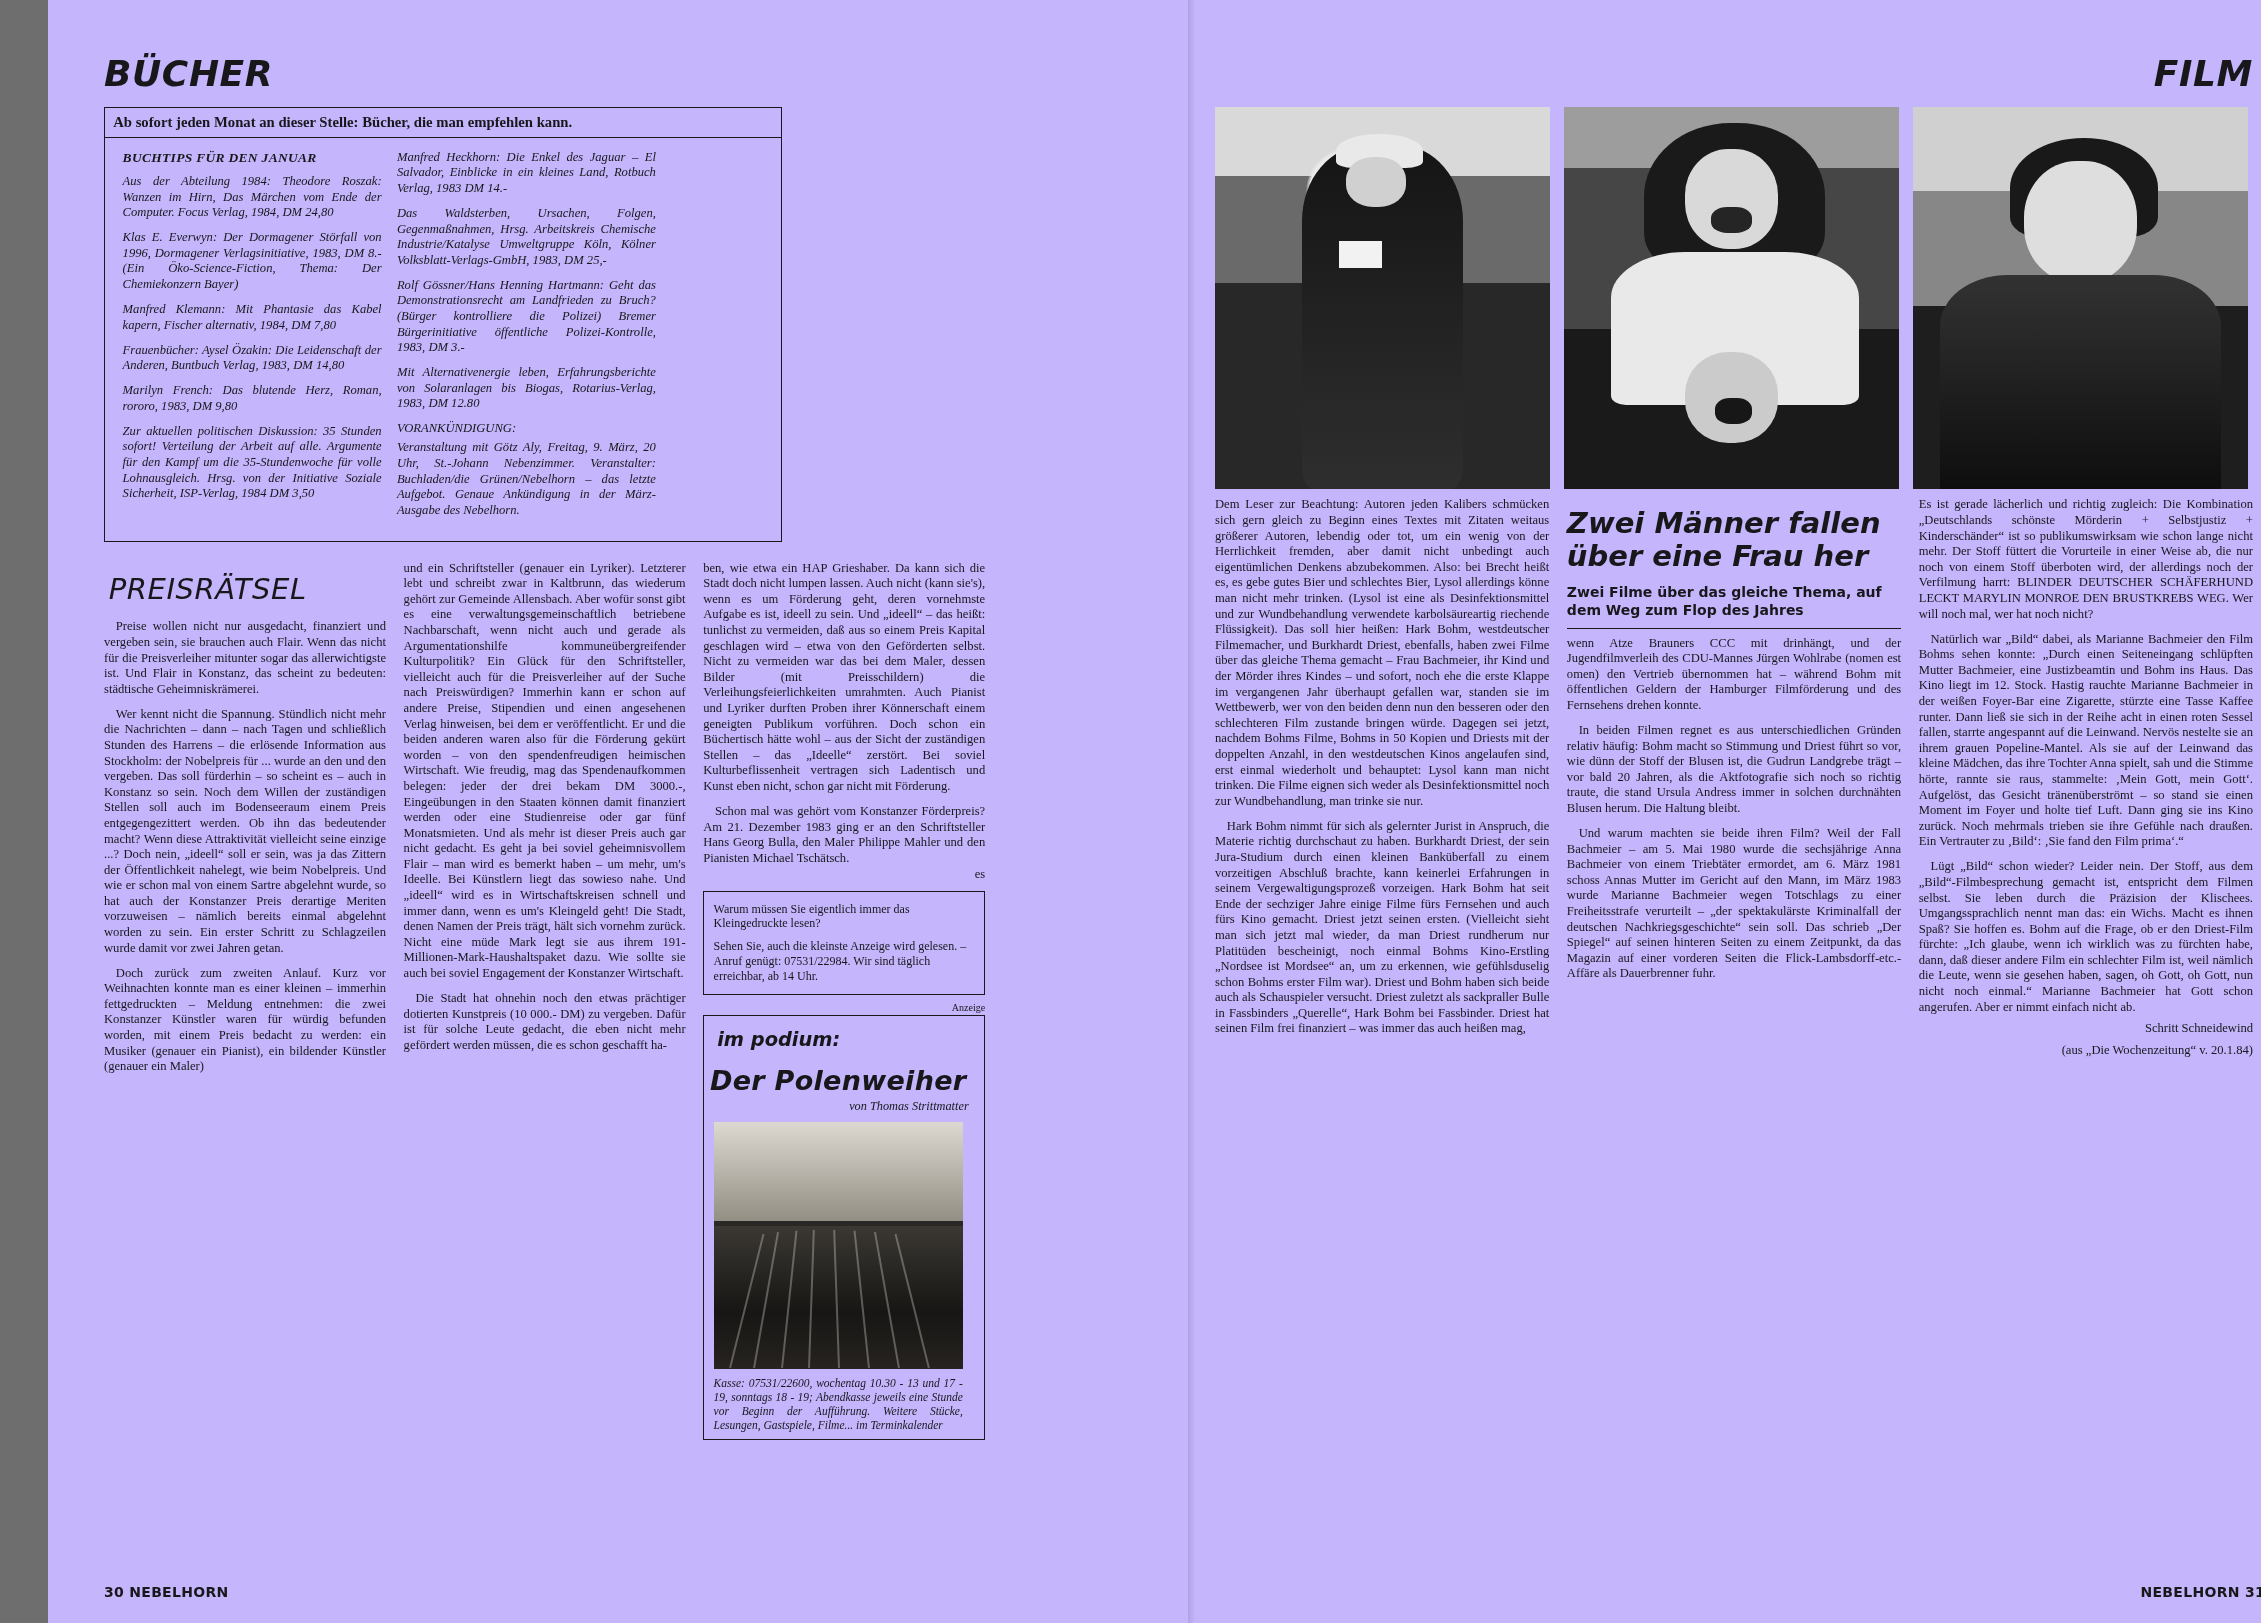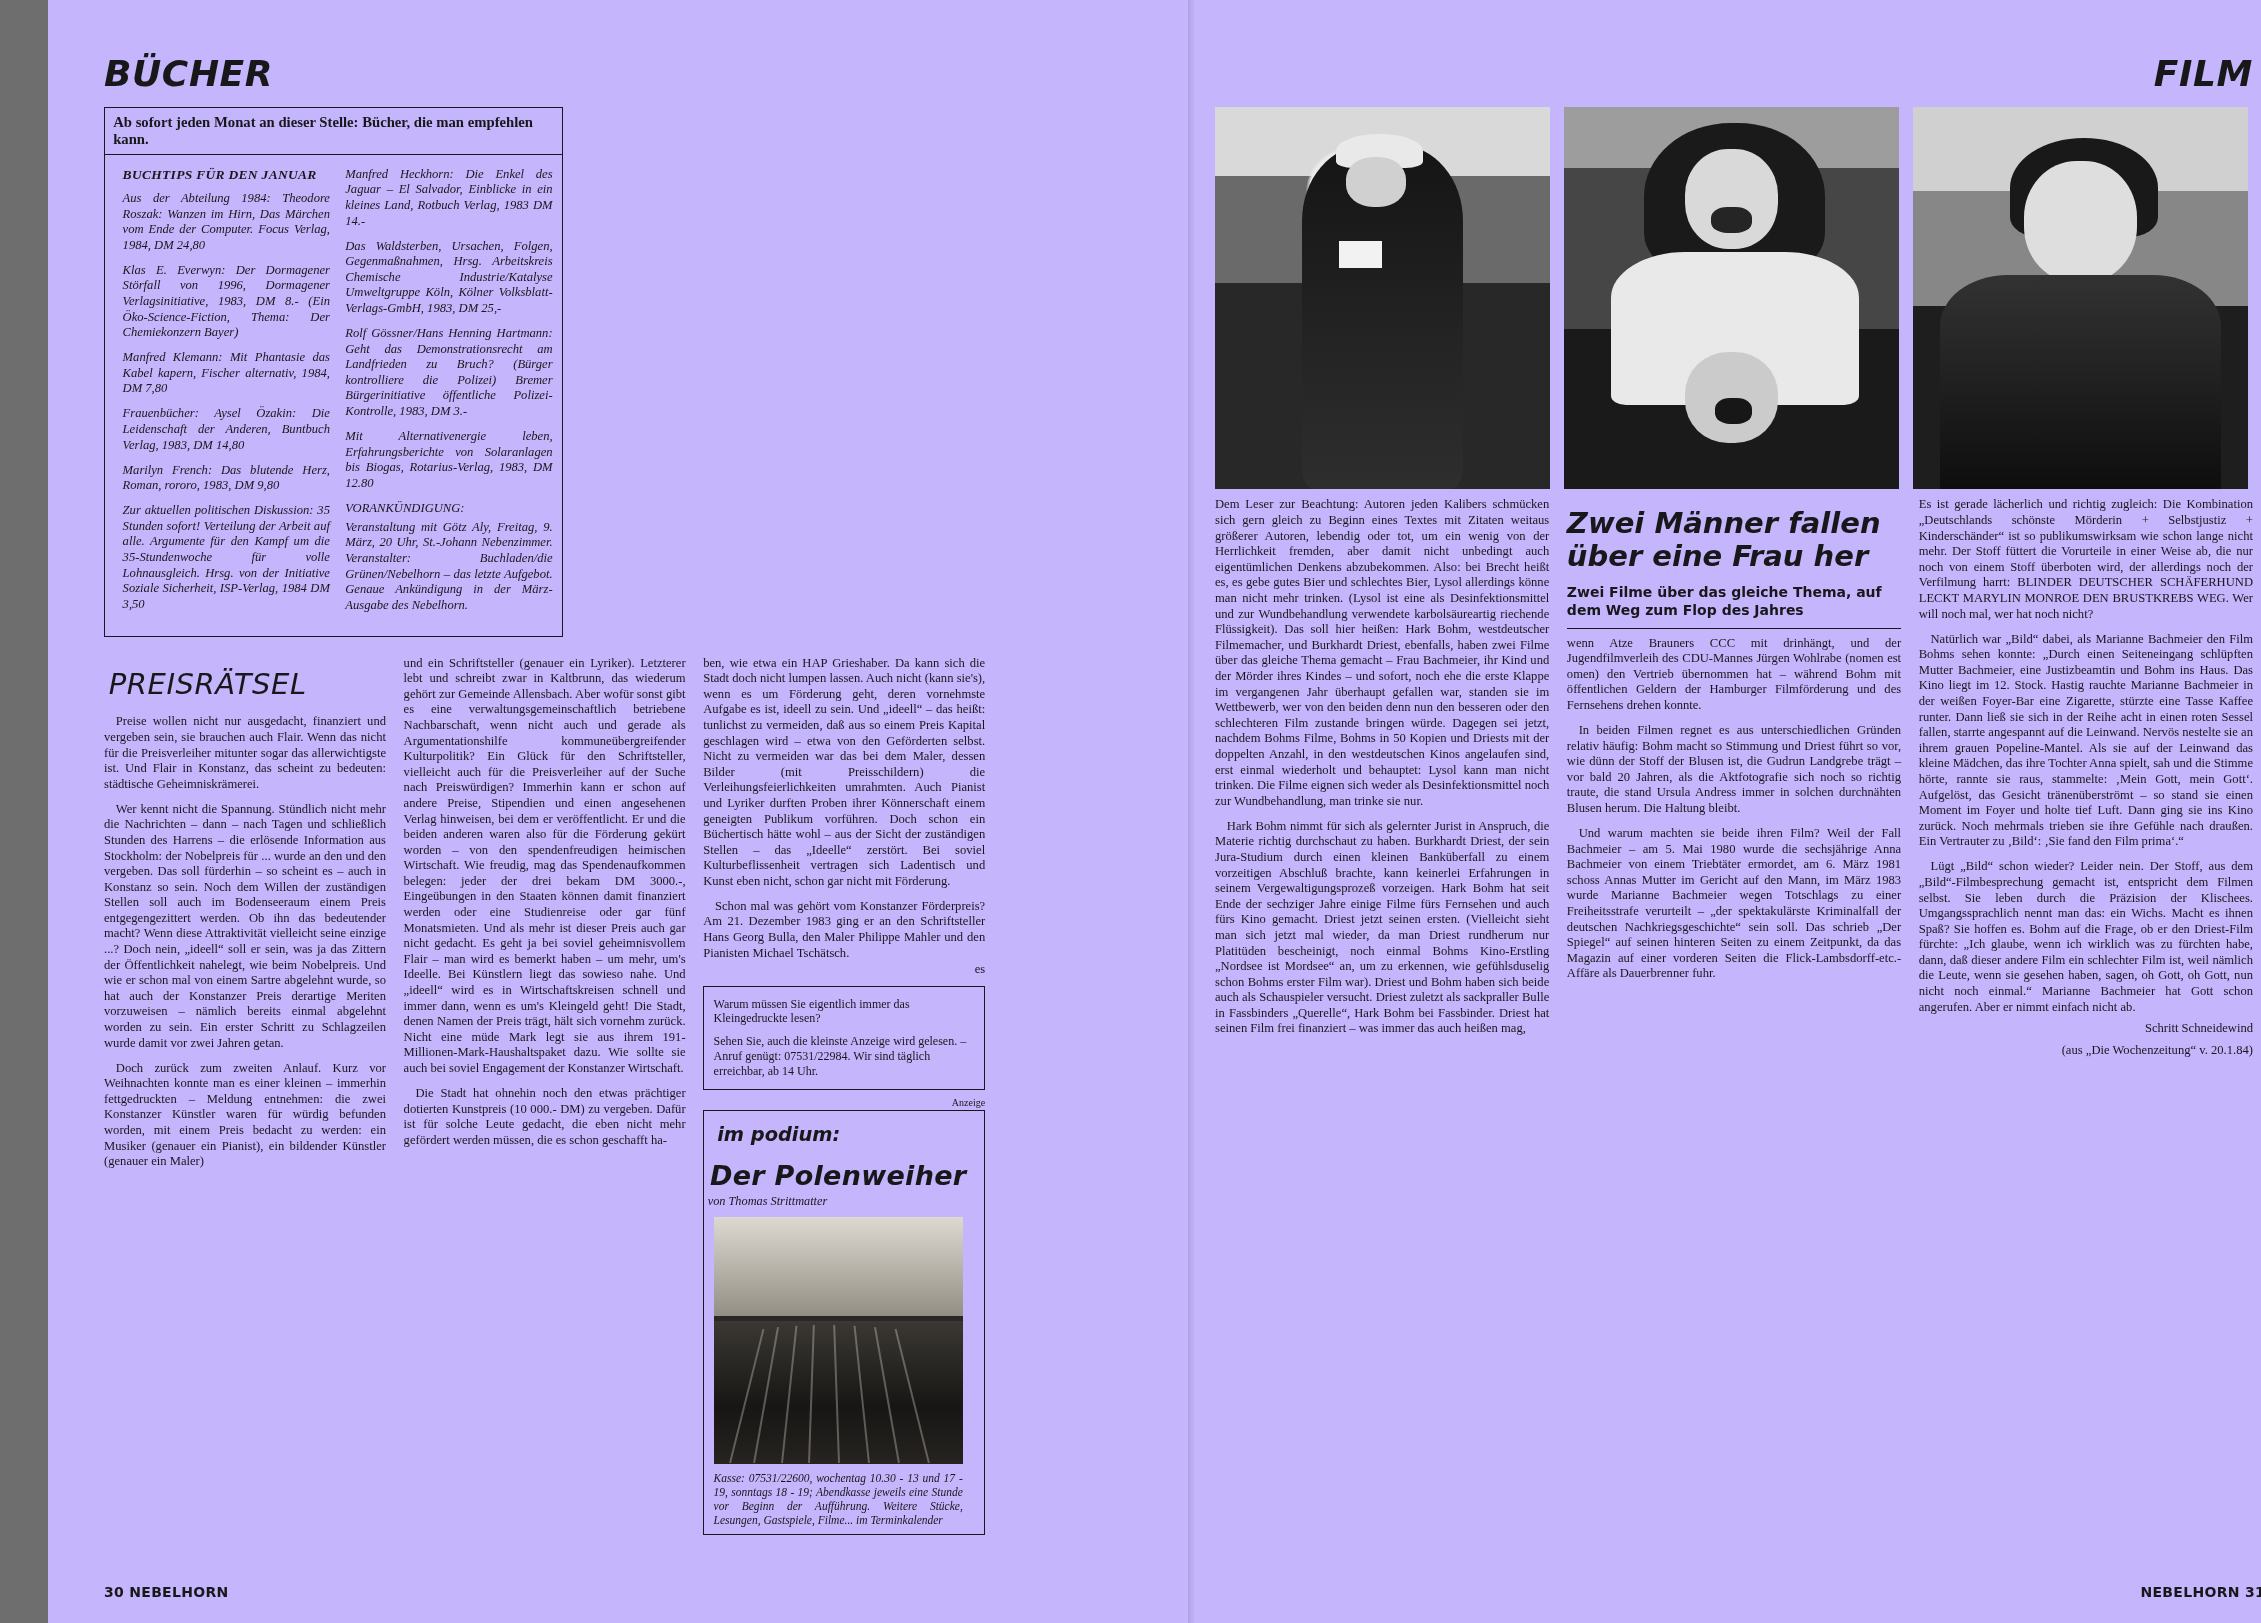--- a/index.html
+++ b/index.html
@@ -63,21 +63,21 @@
     text-align: justify;
     hyphens: auto;
   }
   p.t.indent { text-indent: 11.8px; }
   p.gap { margin-bottom: 9.4px; }
 
   
   .buchtips-wrap {
     border: 1.8px solid #18181a;
     padding: 0;
-    width: 459px;
+    width: 678px;
     box-sizing: border-box;
     margin-bottom: 15.3px;
   }
   .buchtips-banner {
     border-bottom: 1.2px solid #18181a;
     padding: 5.3px 8.2px 6.5px 8.2px;
     font-size: 14.7px;
     font-weight: bold;
     font-family: "Liberation Serif", serif;
   }
@@ -142,21 +142,21 @@
   .podium-title {
     font-family: "DejaVu Sans", sans-serif;
     font-weight: bold;
     font-size: 27px;
     text-align: center;
     padding: 9.4px 3.5px 2.4px 3.5px;
     letter-spacing: 0.3px;
   }
   .podium-sub {
     font-size: 12.3px;
-    text-align: left;
+    text-align: right;
     padding: 0 3.5px 8.2px 3.5px;
   }
   .podium-img {
     margin: 0 9.4px;
     height: 247px;
     position: relative;
     overflow: hidden;
     background: #b9b5ad;
   }
   .podium-img .sky {

